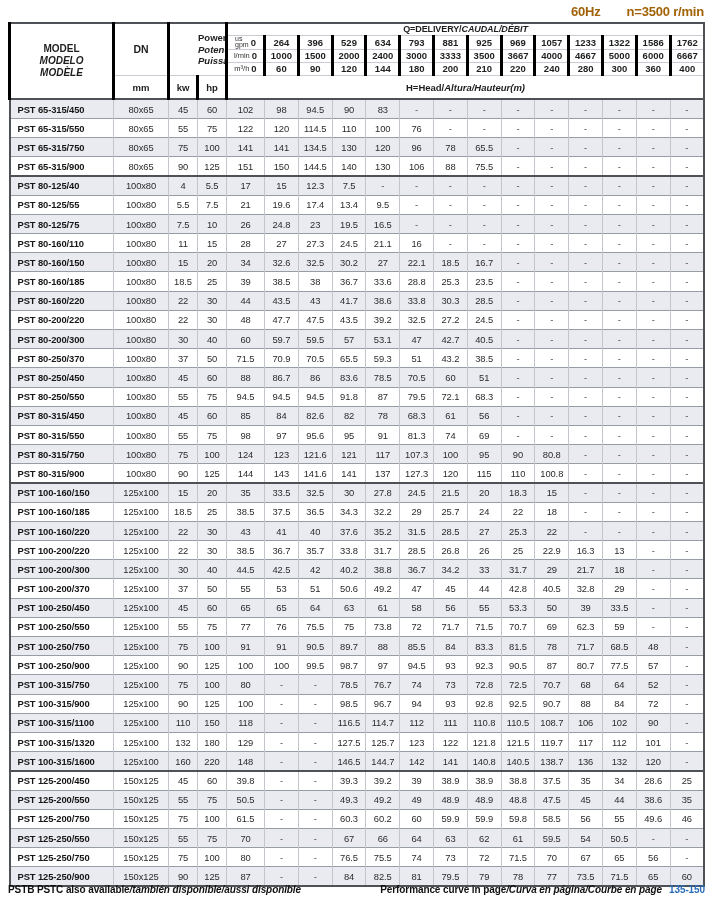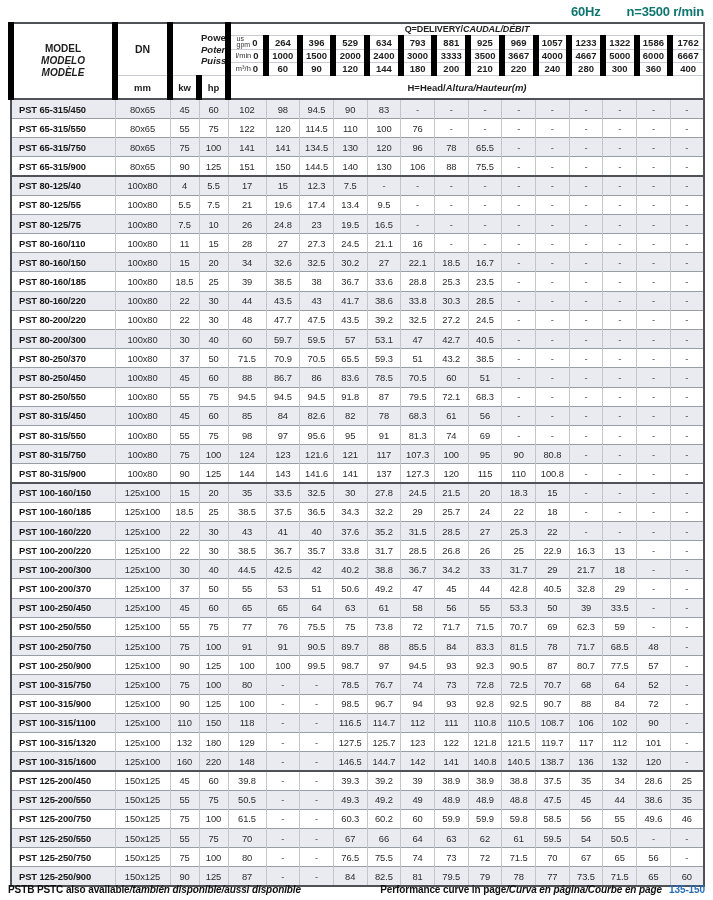--- a/index.html
+++ b/index.html
@@ -6,40 +6,40 @@
   html, body { margin: 0; padding: 0; }
   body {
     width: 713px; height: 900px;
     background: #ffffff;
     font-family: "Liberation Sans", sans-serif;
     position: relative;
     color: #1a1a1a;
   }
   .freq-note {
     position: absolute; top: 4px; right: 9px;
-    color: #0f766e; font-weight: bold; font-size: 13px;
+    color: #a16207; font-weight: bold; font-size: 13px;
     letter-spacing: -0.2px;
   }
   .freq-note .gap { display: inline-block; width: 26px; }
 
   table.perf {
     position: absolute; top: 22px; left: 8px;
     width: 697px;
     border-collapse: collapse;
     table-layout: fixed;
     border: 2px solid #4e5256;
   }
   col.c-model { width: 104px; }
   col.c-dn    { width: 55px; }
   col.c-kw    { width: 29px; }
   col.c-hp    { width: 29px; }
   col.c-q0    { width: 38px; }
 
   th, td { padding: 0; margin: 0; text-align: center; vertical-align: middle; overflow: hidden; white-space: nowrap; }
-  thead th { border-left: 6px solid #000000; font-weight: bold; color: #1e1e1e; }
+  thead th { border-left: 3px solid #000000; font-weight: bold; color: #1e1e1e; }
   thead { border-bottom: 2px solid #4e5256; }
 
   .model-h { font-size: 10px; line-height: 1.22; }
   .model-h span, .power-h span { display: block; }
   .dn-h { font-size: 10.5px; }
   .power-h { font-size: 9.5px; line-height: 1.2; padding-left: 28px; }
   .bi { font-style: italic; }
   .it { font-style: italic; }
 
   tr.q-title-row .q-title { height: 12px; font-size: 9px; letter-spacing: -0.1px; }

